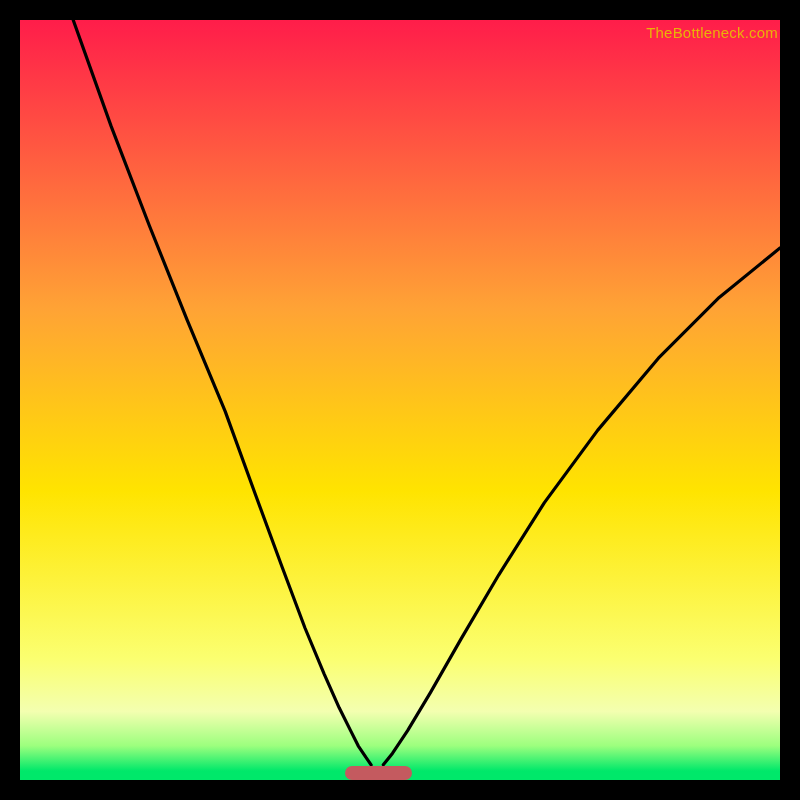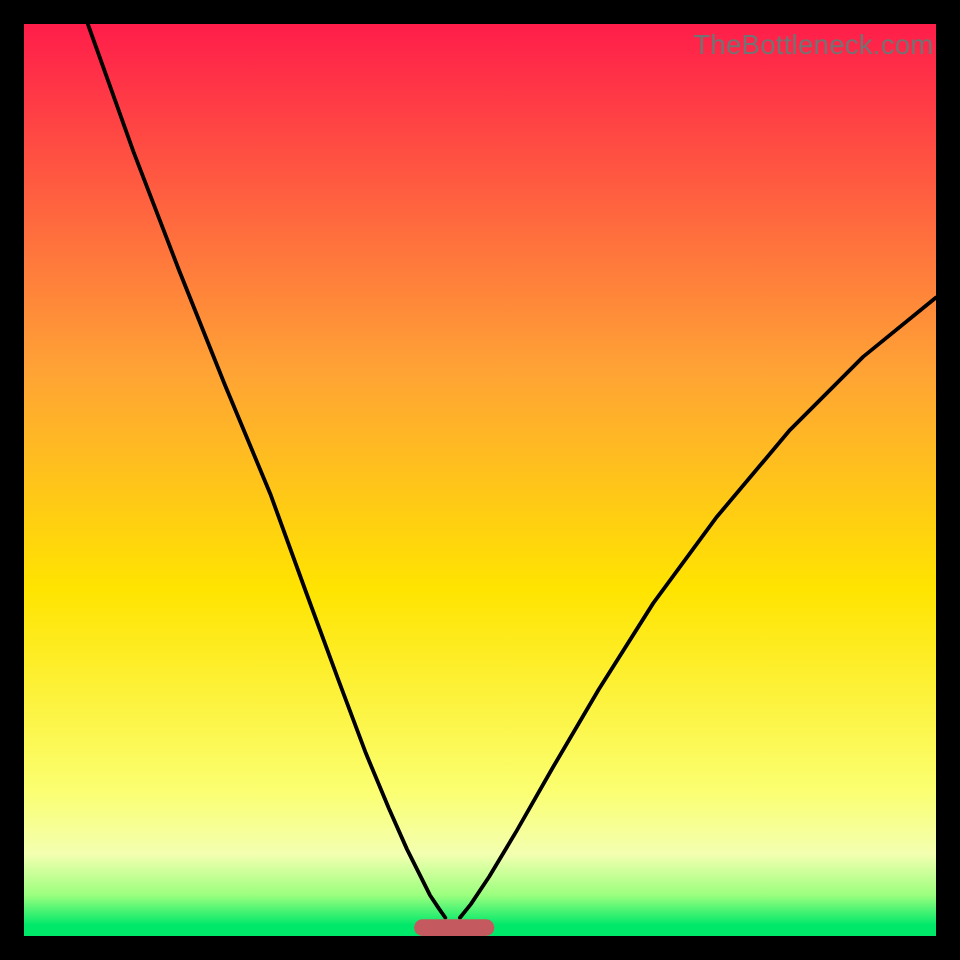--- a/index.html
+++ b/index.html
@@ -23,22 +23,22 @@
     position: absolute;
     left: 0;
     top: 0;
     width: 100%;
     height: 100%;
   }
   .watermark {
     position: absolute;
     top: 24px;
     right: 22px;
-    color: #737373;
-    font-size: 23px;
+    color: #eab308;
+    font-size: 15px;
     font-weight: 500;
     letter-spacing: 0.2px;
   }
   .curve-layer {
     position: absolute;
     left: 20px;
     top: 20px;
     width: 760px;
     height: 760px;
     pointer-events: none;

